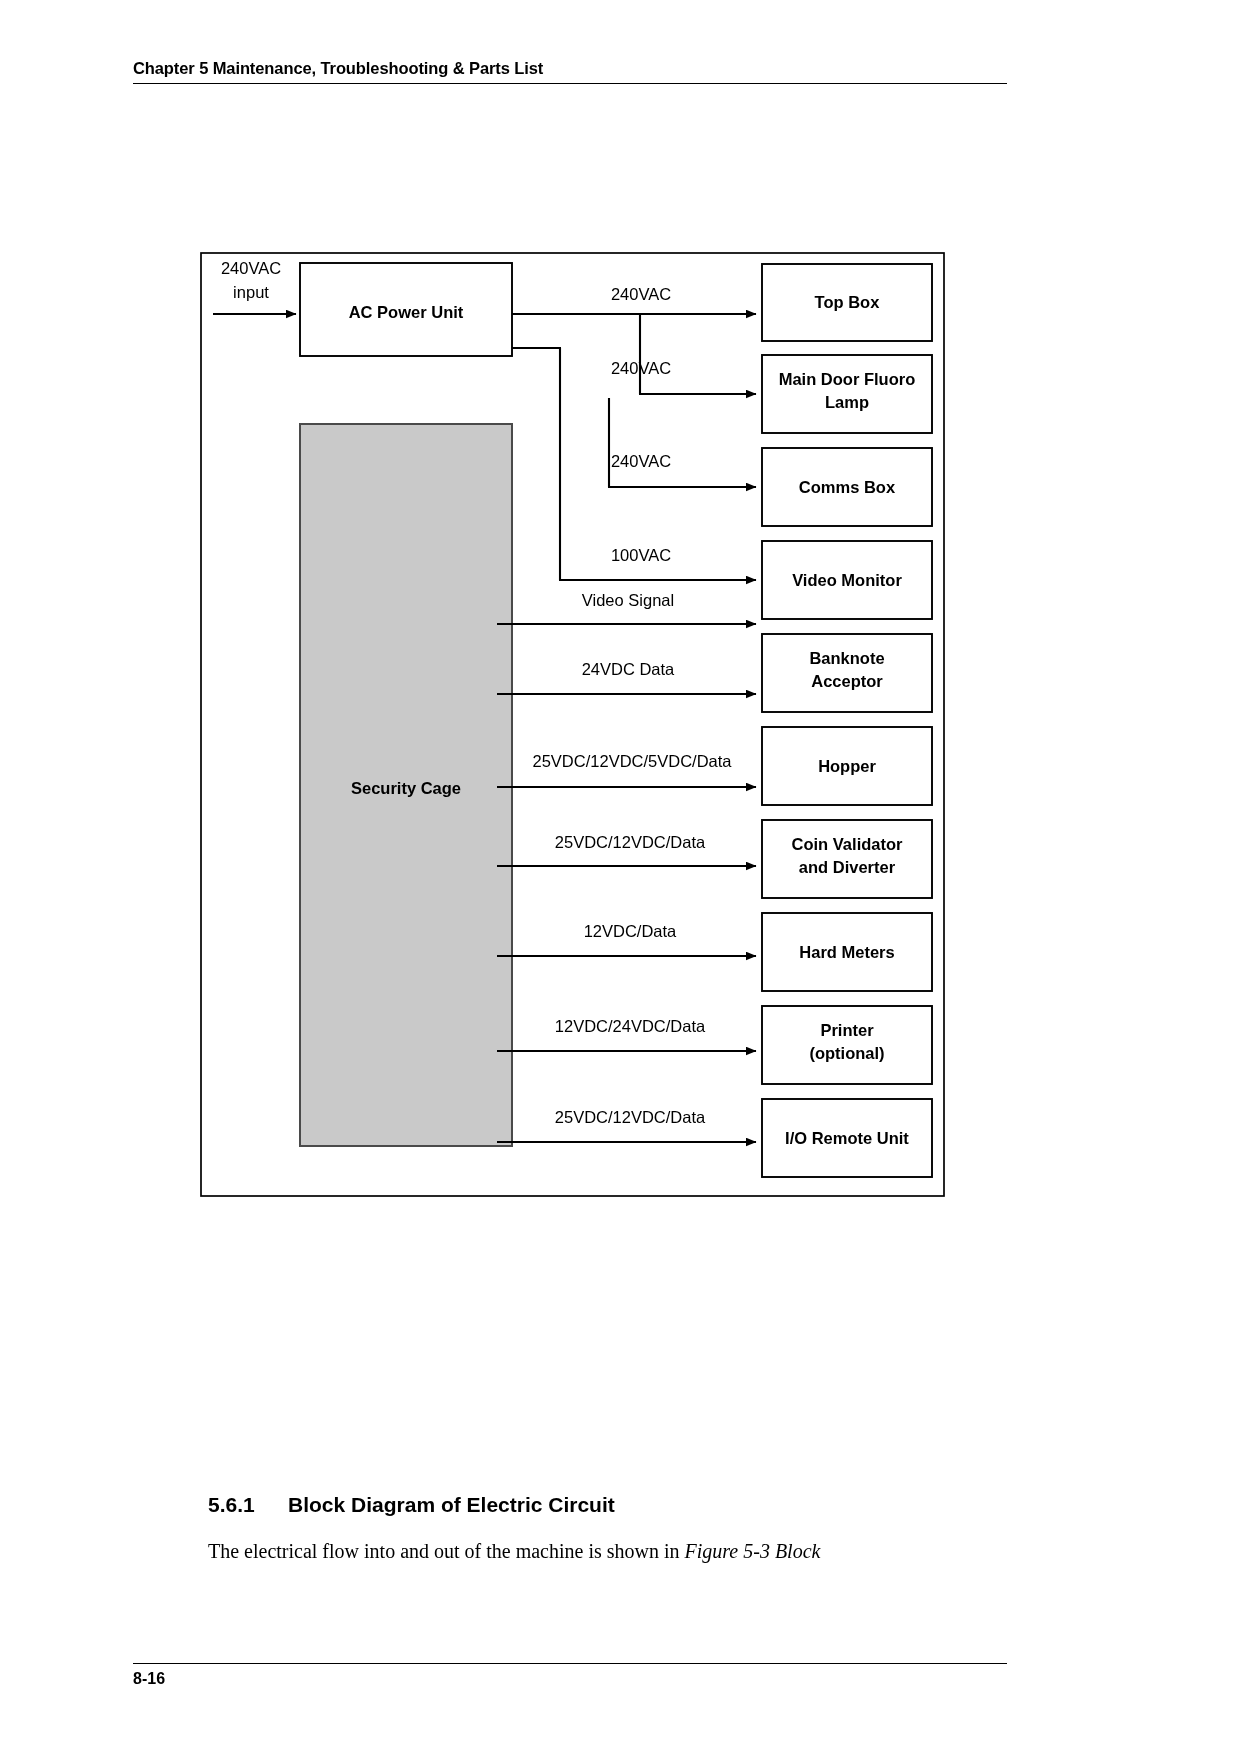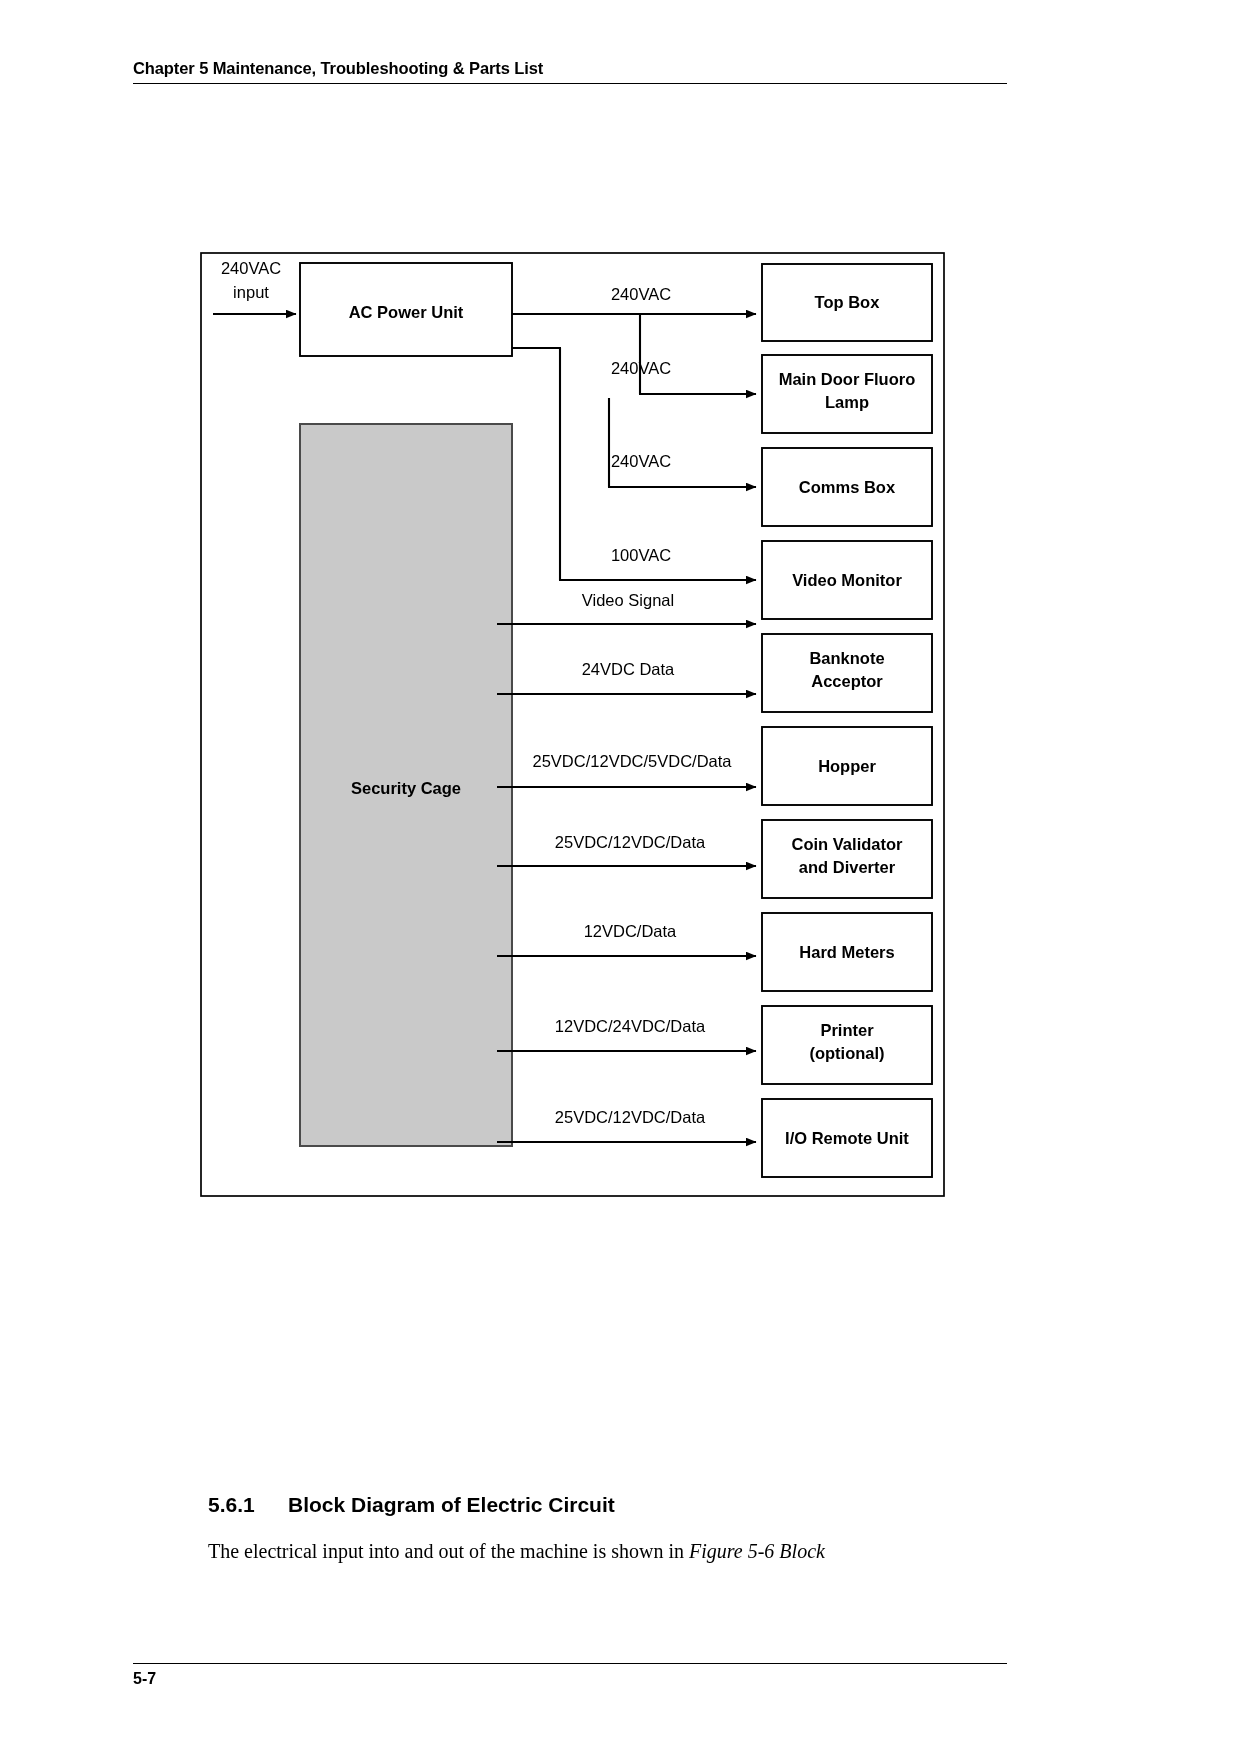--- a/index.html
+++ b/index.html
@@ -224,19 +224,19 @@
       <text class="sig-label" x="430" y="871" text-anchor="middle">25VDC/12VDC/Data</text>
     </svg>
   </div>
 
 
   <div class="section-head">
     <span class="section-num">5.6.1</span><span>Block Diagram of Electric Circuit</span>
   </div>
 
   <div class="body-para">
-    <span>The electrical input into and out of the machine is shown in </span><span class="ital">Figure 5-6 Block</span>
+    <span>The electrical flow into and out of the machine is shown in </span><span class="ital">Figure 5-3 Block</span>
   </div>
 
   <div class="footer-rule"></div>
-  <div class="footer-num">5-7</div>
+  <div class="footer-num">8-16</div>
 
 </div>
 
 </body></html>

